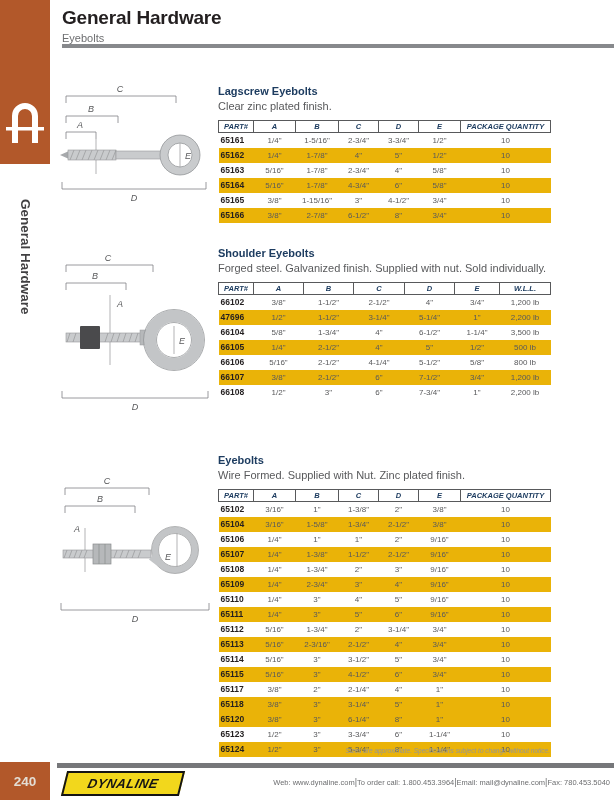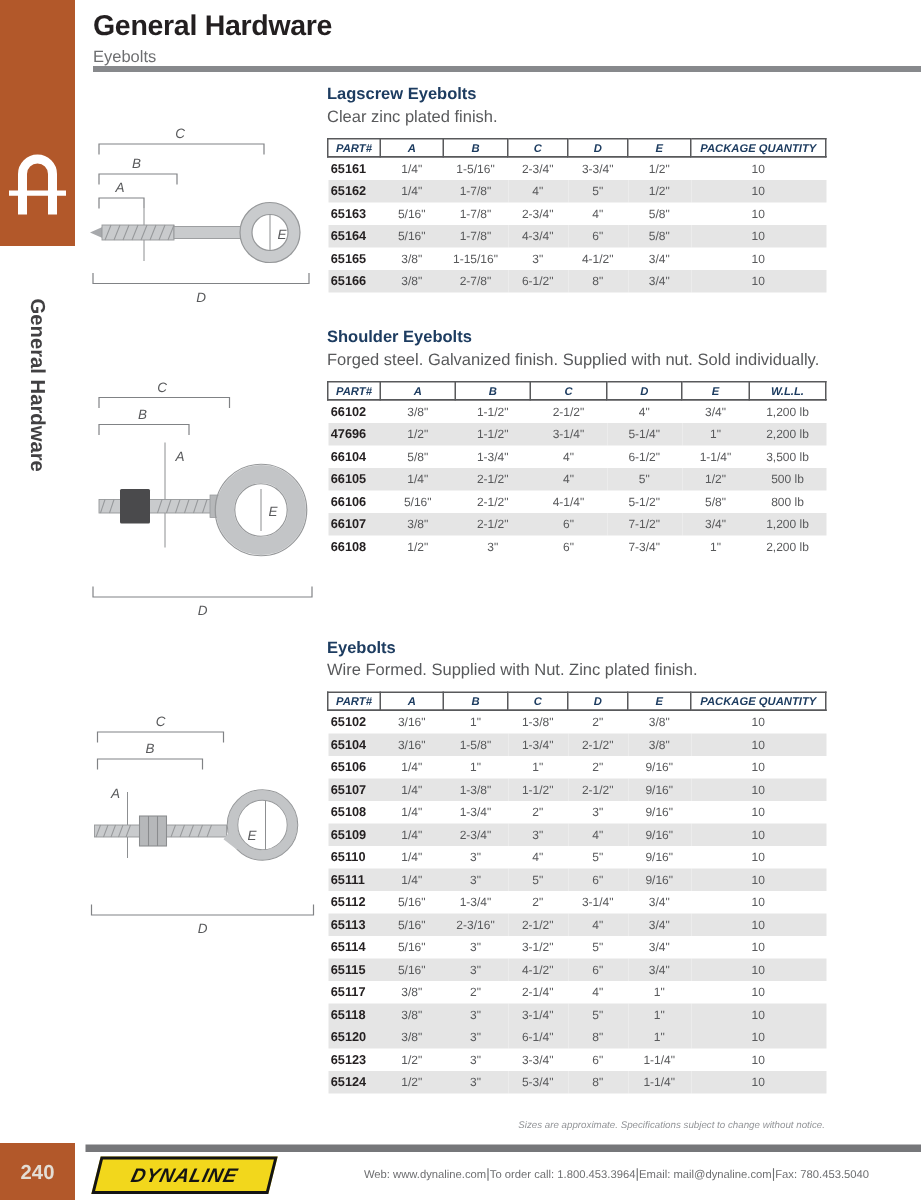--- a/index.html
+++ b/index.html
@@ -20,47 +20,47 @@
   .hdr-rule { position: absolute; left: 62px; top: 44px; width: 552px; height: 4px; background: #87898c; }
 
   
   .diag { position: absolute; }
   .d1 { left: 56px; top: 66px; }
   .d2 { left: 56px; top: 243px; }
   .d3 { left: 55px; top: 468px; }
   .dimtxt { font-style: italic; font-size: 9px; fill: #58595b; font-family: "Liberation Sans", sans-serif; }
 
   
-  .section { position: absolute; left: 218px; width: 332px; }
+  .section { position: absolute; left: 218px; width: 332px; margin-top: 28px; }
   .s1 { top: 57px; } .s2 { top: 219px; } .s3 { top: 426px; }
   .sec-title { font-size: 11px; font-weight: bold; color: #1d3c60; margin-bottom: 3px; }
   .sec-desc { font-size: 11px; color: #58595b; margin-bottom: 8px; }
 
   table { border-collapse: collapse; table-layout: fixed; width: 332px; }
   thead th { font-style: italic; font-weight: bold; font-size: 7.5px; color: #1d3c60;
              border: 1px solid #58595b; height: 12px; padding: 0; background: #fff; text-align: center; }
   tbody td { font-size: 8px; color: #58595b; text-align: center; height: 15px; padding: 0; }
   tbody td.part { text-align: left; font-weight: bold; color: #231f20; font-size: 8.5px; padding-left: 2px; }
-  tbody tr.alt { background: #e5e5e5; }
+  tbody tr.alt { background: #eab308; }
 
   
   .note { position: absolute; left: 218px; top: 747px; width: 332px; text-align: right;
           font-style: italic; font-size: 6.5px; color: #939598; }
 
   
   .foot-bar { position: absolute; left: 57px; top: 763px; width: 557px; height: 5px; background: #76777a; }
   .foot-orange { position: absolute; left: 0; top: 762px; width: 50px; height: 38px; background: #b2582a;
                  display: flex; align-items: center; justify-content: center;
                  color: #e3ddd4; font-size: 13.5px; font-weight: bold; }
   .logo { position: absolute; left: 64px; top: 771px; width: 118px; height: 25px; background: #f2d71c;
           border: 2px solid #141414; transform: skewX(-14deg);
           display: flex; align-items: center; justify-content: center; }
   .logo span { font-style: italic; font-weight: bold; font-size: 13px; letter-spacing: 0.5px; color: #141414; }
   .foot-contact { position: absolute; left: 212px; top: 770px; width: 398px; height: 24px;
-                  display: flex; align-items: center; justify-content: center;
+                  display: flex; align-items: center; justify-content: flex-end;
                   font-size: 7.5px; color: #6d6e70; }
   .foot-contact .sep { color: #6d6e70; font-size: 9px; }
 </style>
 </head>
 <body>
 
 <div class="page">
 
   <div class="side-block">
     <svg width="38" height="54" viewBox="0 0 38 54">

